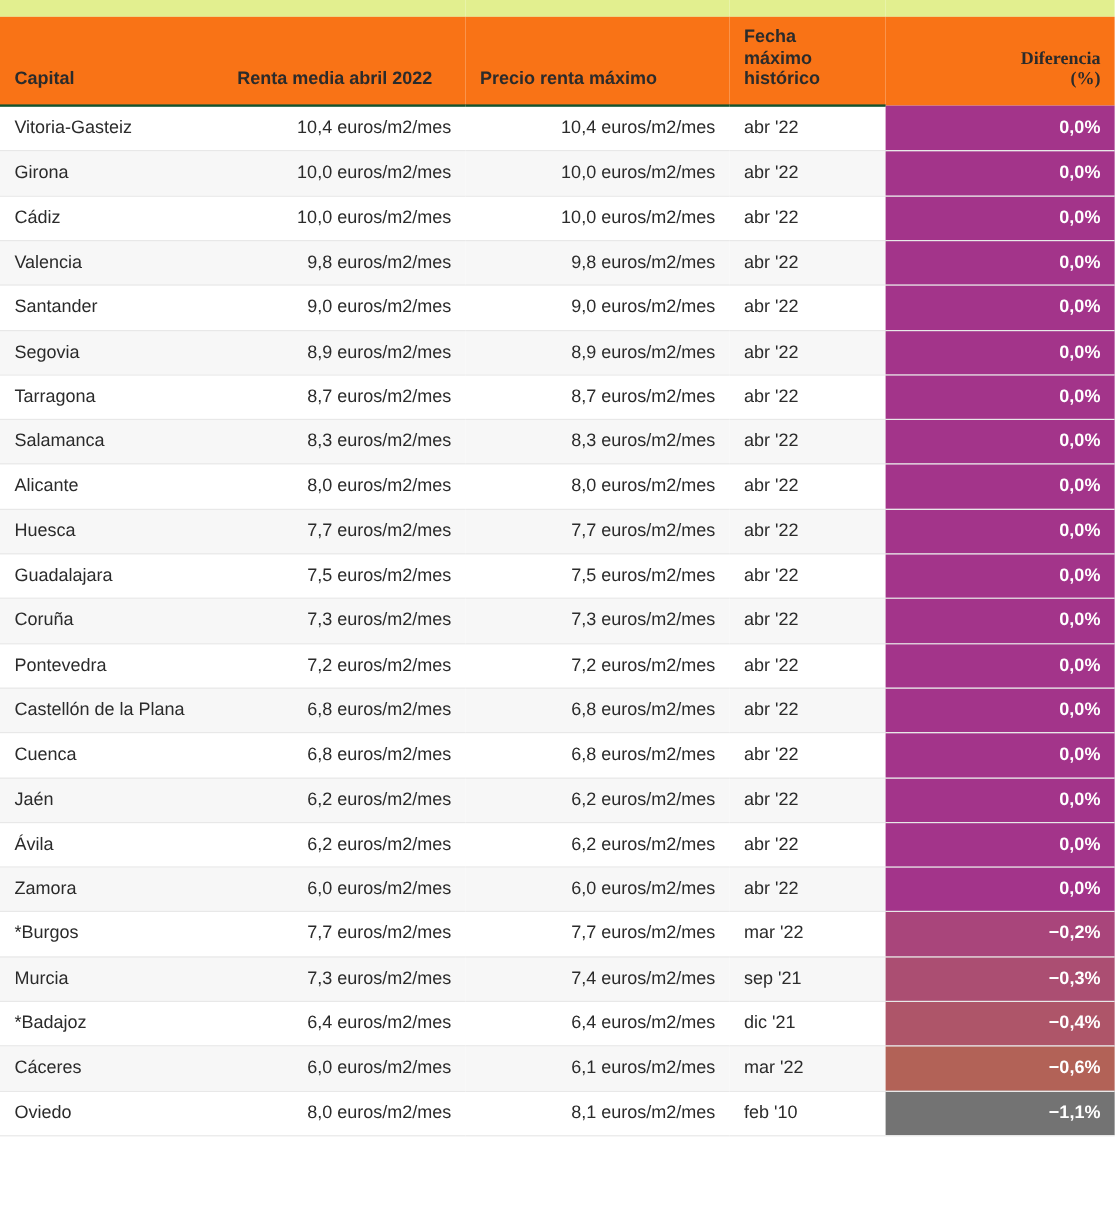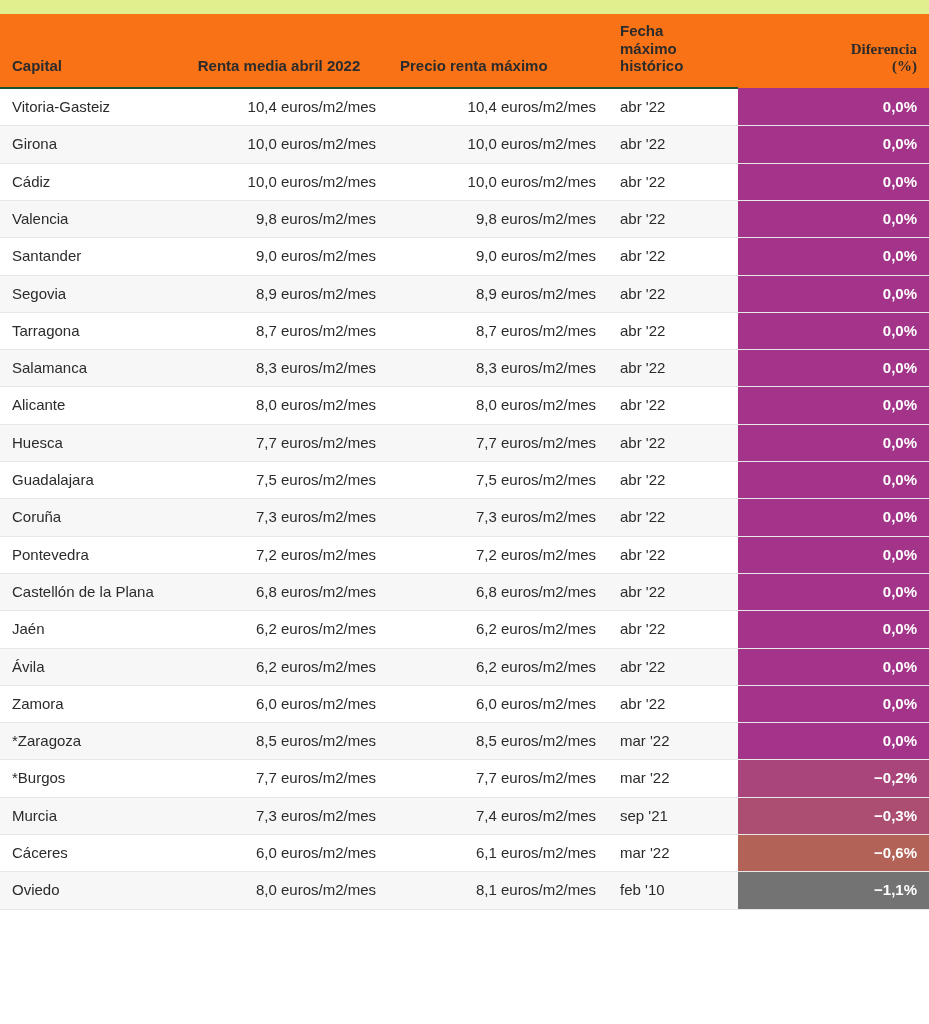--- a/index.html
+++ b/index.html
@@ -199,62 +199,69 @@
           <td class="dif" style="background-color: rgb(163, 52, 138);">0,0%</td>
         </tr>
         <tr>
           <td class="capital">Castellón de la Plana</td>
           <td class="num">6,8 euros/m2/mes</td>
           <td class="num">6,8 euros/m2/mes</td>
           <td class="fecha">abr '22</td>
           <td class="dif" style="background-color: rgb(163, 52, 138);">0,0%</td>
         </tr>
         <tr>
+          <td class="capital">Cuenca</td>
+          <td class="num">6,8 euros/m2/mes</td>
+          <td class="num">6,8 euros/m2/mes</td>
+          <td class="fecha">abr '22</td>
+          <td class="dif" style="background-color: rgb(163, 52, 138);">0,0%</td>
+        </tr>
+        <tr>
           <td class="capital">Jaén</td>
           <td class="num">6,2 euros/m2/mes</td>
           <td class="num">6,2 euros/m2/mes</td>
           <td class="fecha">abr '22</td>
           <td class="dif" style="background-color: rgb(163, 52, 138);">0,0%</td>
         </tr>
         <tr>
           <td class="capital">Ávila</td>
           <td class="num">6,2 euros/m2/mes</td>
           <td class="num">6,2 euros/m2/mes</td>
           <td class="fecha">abr '22</td>
           <td class="dif" style="background-color: rgb(163, 52, 138);">0,0%</td>
         </tr>
         <tr>
           <td class="capital">Zamora</td>
           <td class="num">6,0 euros/m2/mes</td>
           <td class="num">6,0 euros/m2/mes</td>
           <td class="fecha">abr '22</td>
-          <td class="dif" style="background-color: rgb(163, 52, 138);">0,0%</td>
-        </tr>
-        <tr>
-          <td class="capital">*Zaragoza</td>
-          <td class="num">8,5 euros/m2/mes</td>
-          <td class="num">8,5 euros/m2/mes</td>
-          <td class="fecha">mar '22</td>
           <td class="dif" style="background-color: rgb(163, 52, 138);">0,0%</td>
         </tr>
         <tr>
           <td class="capital">*Burgos</td>
           <td class="num">7,7 euros/m2/mes</td>
           <td class="num">7,7 euros/m2/mes</td>
           <td class="fecha">mar '22</td>
           <td class="dif" style="background-color: rgb(169, 69, 123);">−0,2%</td>
         </tr>
         <tr>
           <td class="capital">Murcia</td>
           <td class="num">7,3 euros/m2/mes</td>
           <td class="num">7,4 euros/m2/mes</td>
           <td class="fecha">sep '21</td>
           <td class="dif" style="background-color: rgb(171, 78, 114);">−0,3%</td>
         </tr>
         <tr>
+          <td class="capital">*Badajoz</td>
+          <td class="num">6,4 euros/m2/mes</td>
+          <td class="num">6,4 euros/m2/mes</td>
+          <td class="fecha">dic '21</td>
+          <td class="dif" style="background-color: rgb(174, 85, 105);">−0,4%</td>
+        </tr>
+        <tr>
           <td class="capital">Cáceres</td>
           <td class="num">6,0 euros/m2/mes</td>
           <td class="num">6,1 euros/m2/mes</td>
           <td class="fecha">mar '22</td>
           <td class="dif" style="background-color: rgb(178, 98, 87);">−0,6%</td>
         </tr>
         <tr>
           <td class="capital">Oviedo</td>
           <td class="num">8,0 euros/m2/mes</td>
           <td class="num">8,1 euros/m2/mes</td>

